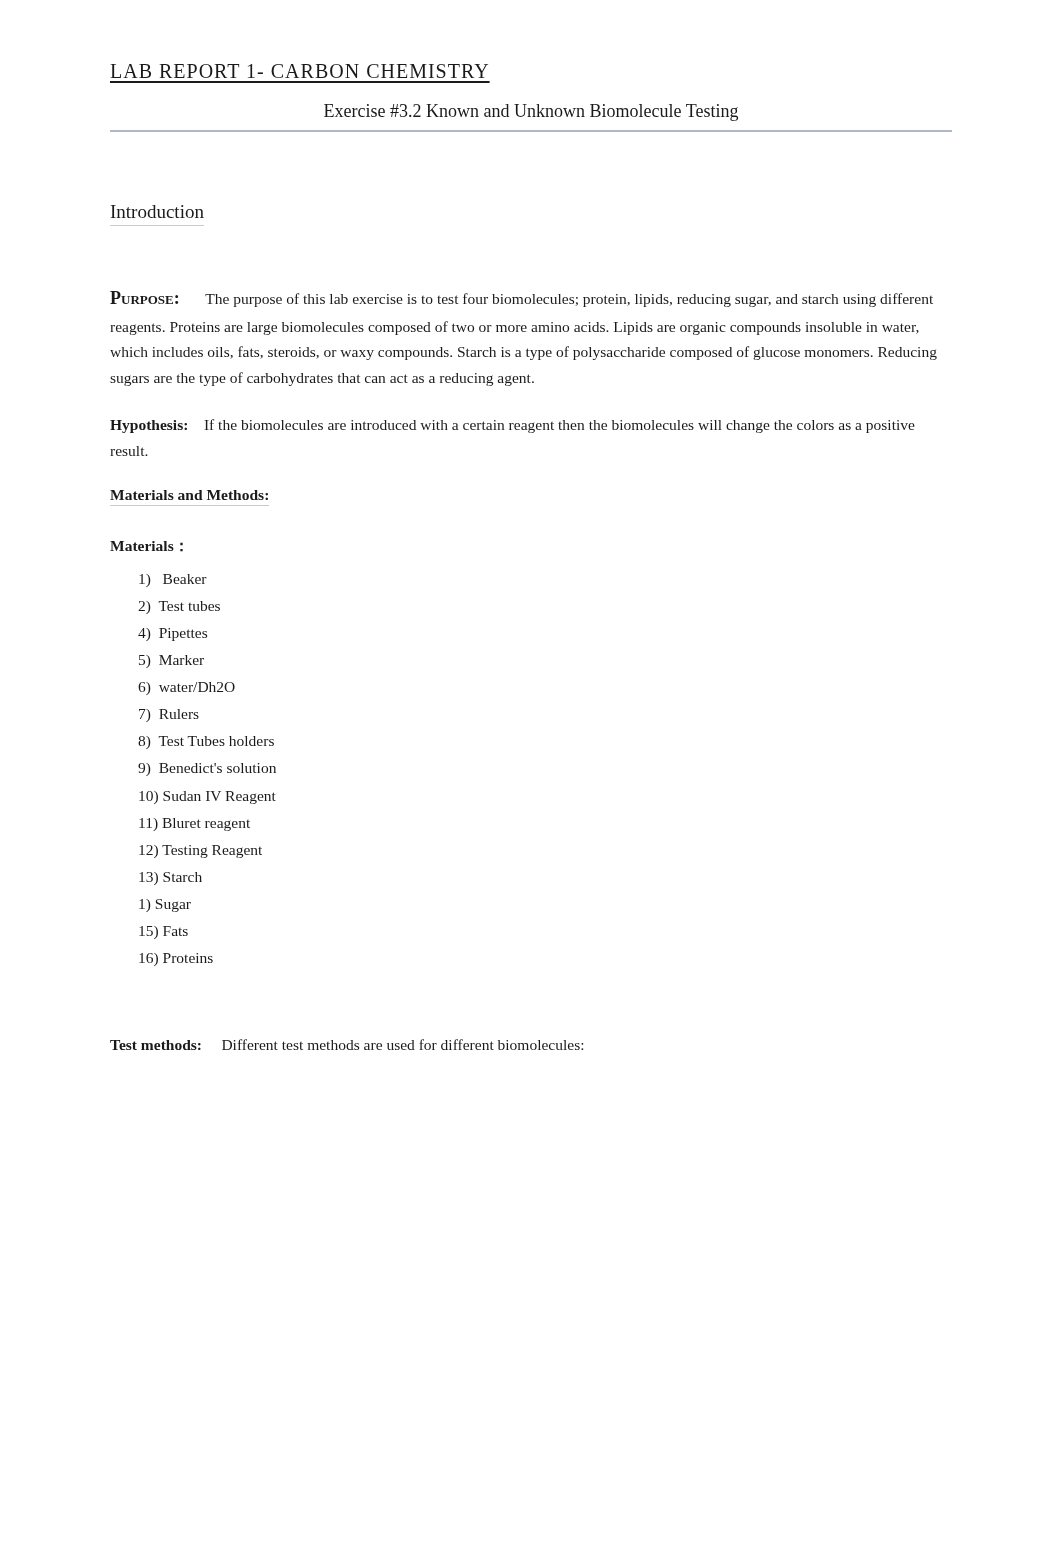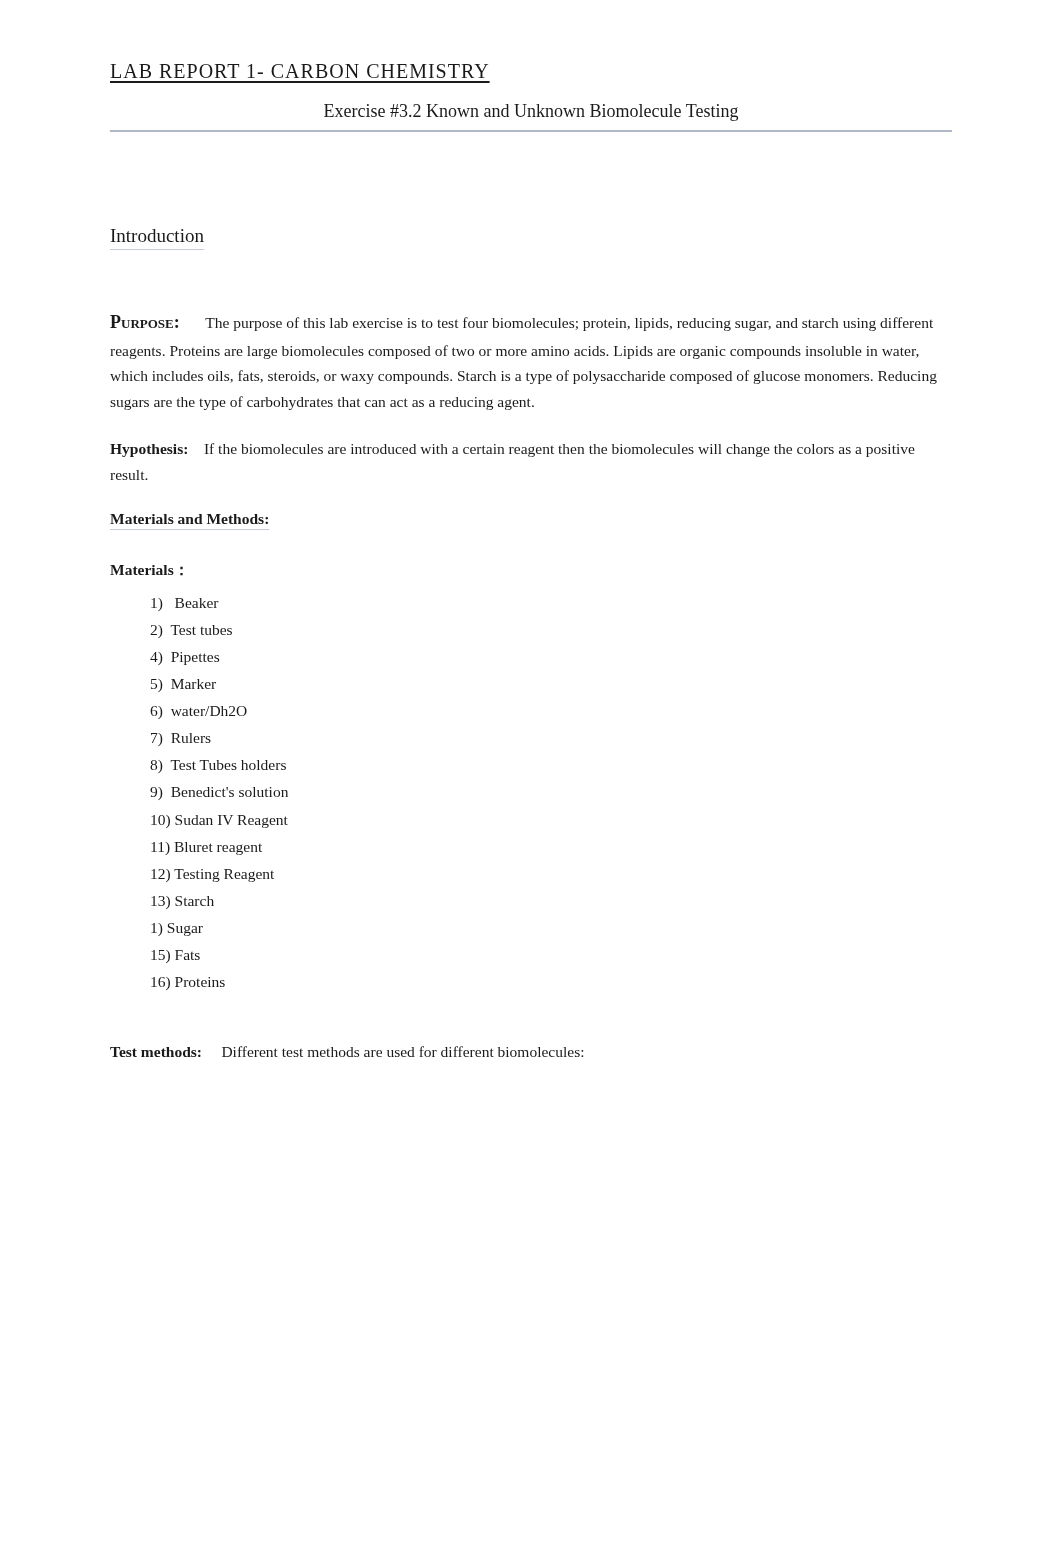--- a/index.html
+++ b/index.html
@@ -24,21 +24,21 @@
       letter-spacing: 1px;
       margin-bottom: 18px;
       text-decoration: underline;
       text-underline-offset: 3px;
     }
 
     .subtitle {
       text-align: center;
       font-size: 18px;
       font-weight: normal;
-      margin-bottom: 64px;
+      margin-bottom: 40px;
       border-bottom: 2px solid #b0b8c8;
       padding-bottom: 8px;
     }
 
     .section-heading {
       font-size: 19px;
       font-weight: normal;
       margin-bottom: 18px;
       margin-top: 9px;
       border-bottom: 1.5px solid #c5cad4;
@@ -81,31 +81,31 @@
     }
 
     .materials-label {
       font-size: 15.5px;
       font-weight: bold;
       margin-bottom: 8px;
     }
 
     .materials-list {
       list-style: none;
-      margin-left: 40px;
+      margin-left: 28px;
       margin-bottom: 24px;
     }
 
     .materials-list li {
       font-size: 15.5px;
       line-height: 1.75;
     }
 
     .test-methods-block {
-      margin-top: 0;
+      margin-top: 17px;
       font-size: 15.5px;
       line-height: 1.65;
     }
 
     .test-methods-label {
       font-weight: bold;
     }
 
     .spacer {
       height: 20px;

